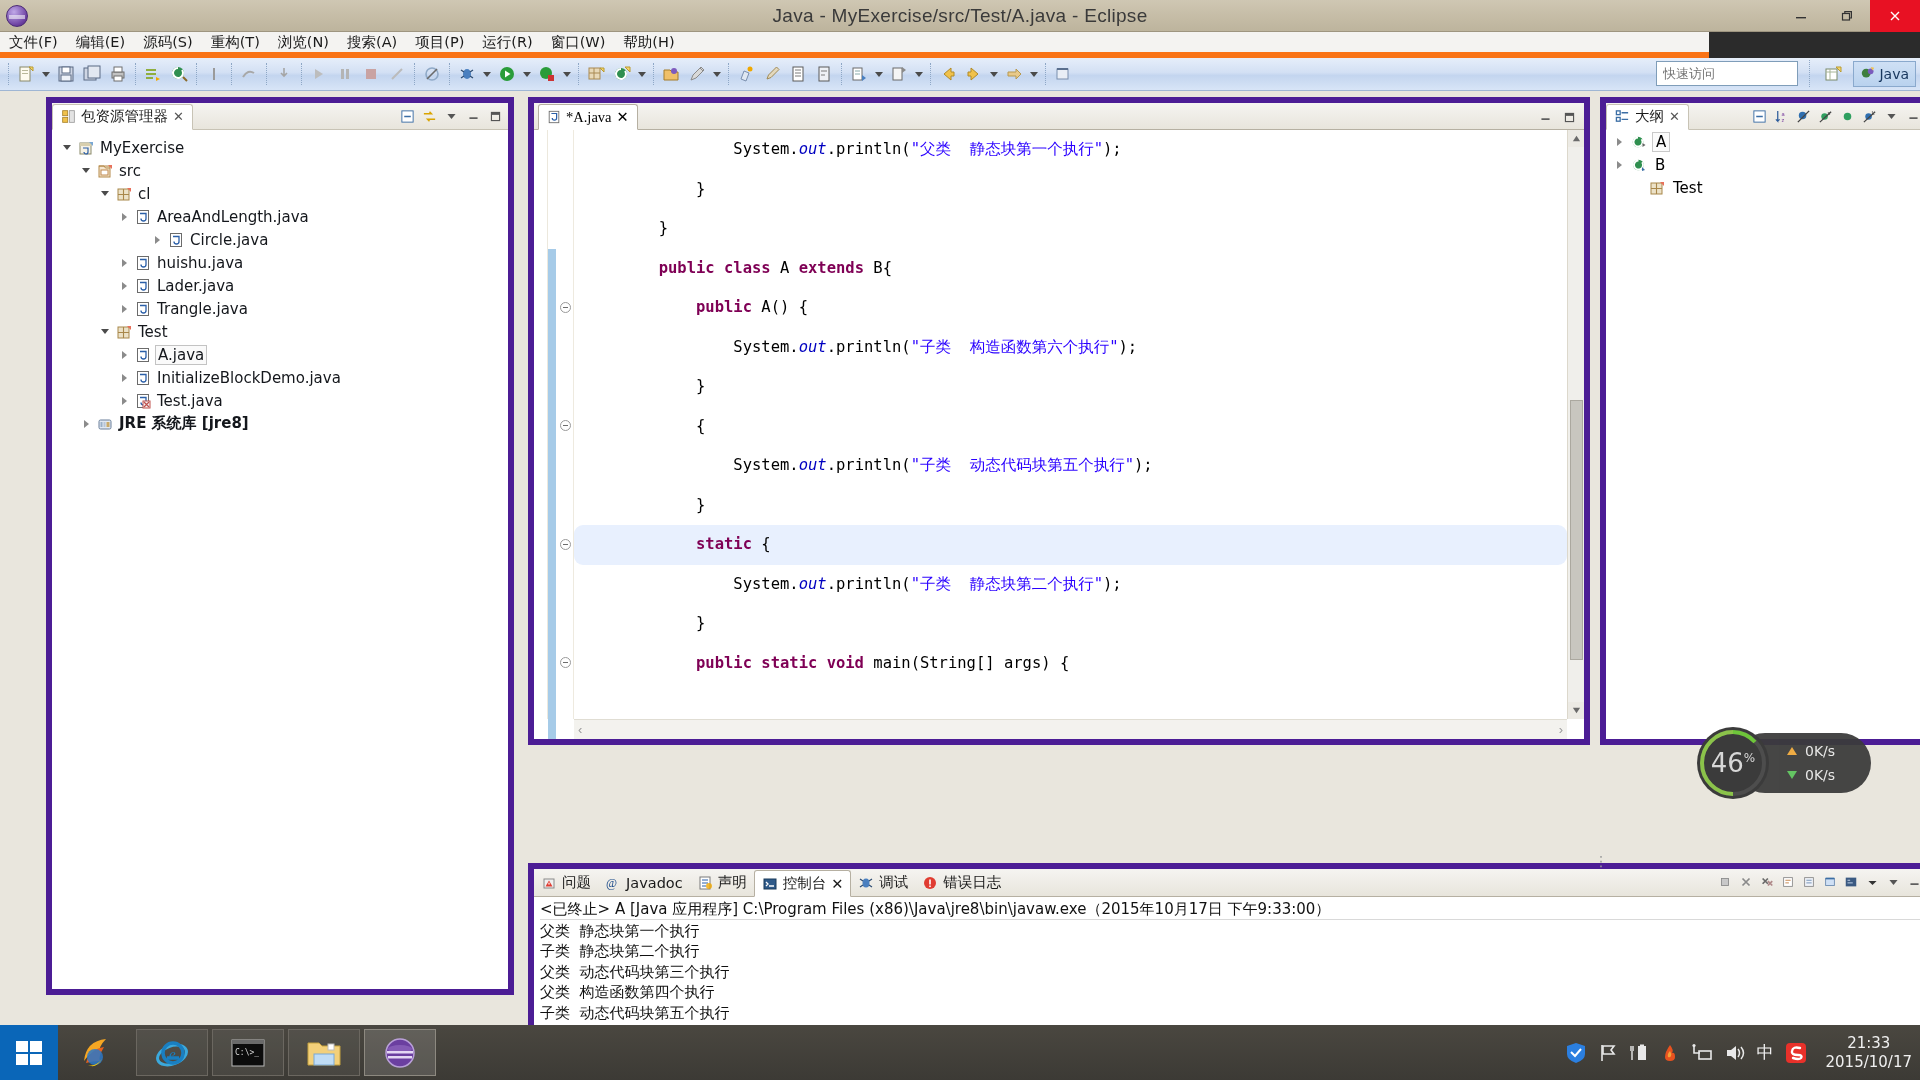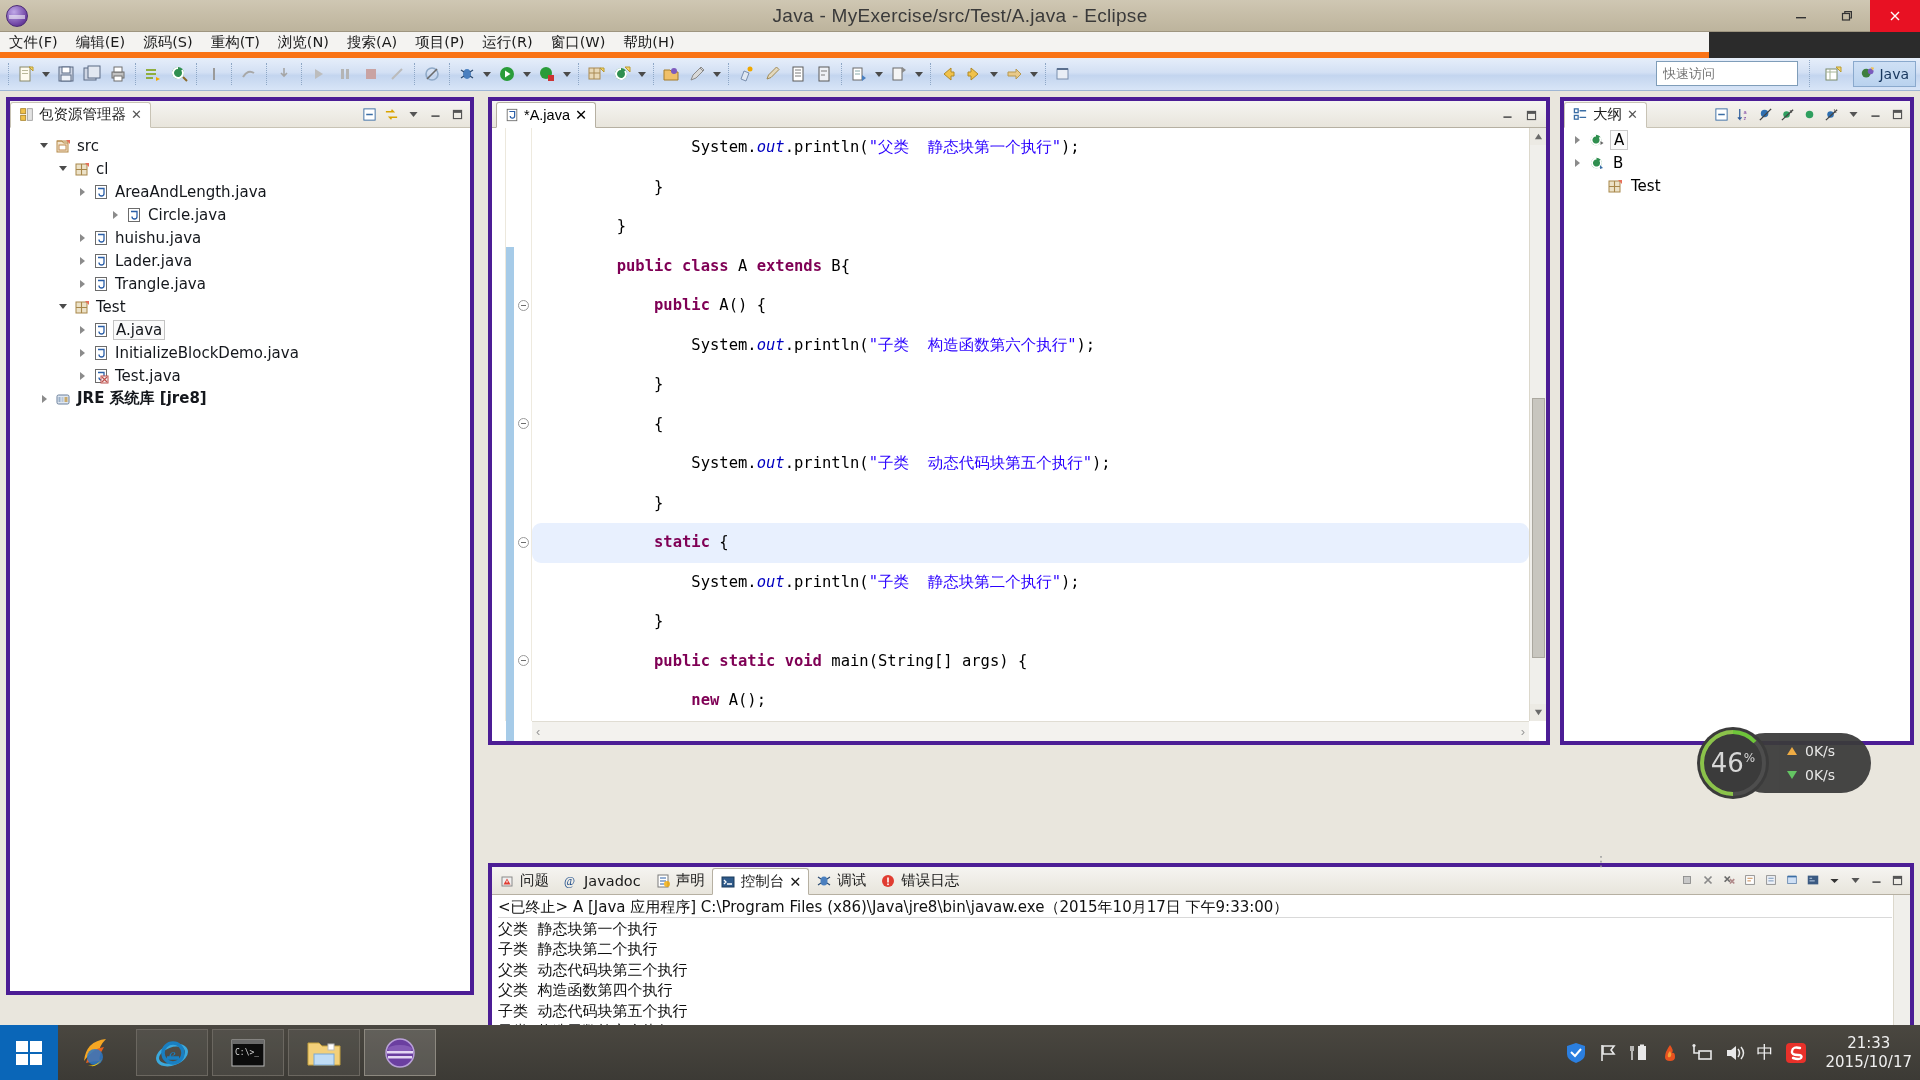--- a/index.html
+++ b/index.html
@@ -89,21 +89,21 @@
     font-family: "DejaVu Sans", sans-serif;
   }
 
   
   .workbench {
     position: absolute; left: 0; top: 91px; width: 1920px; height: 934px;
     background: #e9e6dd;
   }
 
   
-  .panel { position: absolute; background: #fff; border: 4px solid #4c1d95; }
+  .panel { position: absolute; background: #fff; border: 6px solid #4c1d95; margin-left: 40px; }
   .panel-tabbar {
     height: 27px; background: linear-gradient(to bottom,#f5f4f1,#e8e5dc);
     display: flex; align-items: center; position: relative;
     border-bottom: 1px solid #c8c3b5;
   }
   .ptab {
     display: flex; align-items: center; gap: 5px; height: 26px;
     padding: 0 8px; font-size: 14.5px; color: #1a1a1a;
     font-family: "DejaVu Sans", sans-serif;
   }
@@ -136,21 +136,21 @@
   #editor { left: 488px; top: 6px; width: 1062px; height: 648px; }
   .editor-tabbar {
     height: 27px; background: linear-gradient(to bottom,#f5f4f1,#e8e5dc);
     display: flex; align-items: flex-end; position: relative; border-bottom: 1px solid #b6b0a2;
   }
   .etab {
     display: flex; align-items: center; gap: 5px; height: 26px; margin-left: 4px;
     padding: 0 8px; font-size: 14.5px; background: #fff;
     border: 1px solid #b6b0a2; border-bottom: 1px solid #fff;
     border-radius: 3px 3px 0 0; margin-bottom: -1px;
-    font-family: Liberation Sans, sans-serif;
+    font-family: Liberation Serif, serif;
   }
   .editor-min-max { position: absolute; right: 6px; top: 5px; display: flex; gap: 6px; }
 
   .code-area {
     position: absolute; left: 0; top: 27px; right: 0; bottom: 0; background: #fff; overflow: hidden;
   }
   .gutter-annot {
     position: absolute; left: 0; top: 0; width: 14px; bottom: 20px; background: #fff;
     border-right: 1px solid #ece8dd;
   }
@@ -605,20 +605,32 @@
           </div>
           <div class="ptool">
             <svg width="13" height="13" viewBox="0 0 16 16">
                 <rect x="3" y="3" width="10" height="10" fill="none" stroke="#555" stroke-width="1.4"></rect>
                 <rect x="3" y="3" width="10" height="3" fill="#555"></rect>
               </svg>
           </div>
         </div>
       </div>
       <div class="tree" id="pkg-tree">
+          <div class="trow" style="padding-left: 8px;">
+            <span class="twist expanded">
+              <i></i>
+            </span>
+            <svg width="16" height="16" viewBox="0 0 16 16">
+              <rect x="2" y="3" width="11" height="11" fill="#f6f2e6" stroke="#8a8a6a"></rect>
+              <path d="M2 3 h11 v3 H2z" fill="#d8cfae"></path>
+              <path d="M5 8 h5 v4 a2 2 0 0 1 -4 0" fill="none" stroke="#2b5fa8" stroke-width="1.2"></path>
+              <path d="M11 2 l4 0 0 4z" fill="#7aa8d4"></path>
+            </svg>
+            <span class="lbl">MyExercise</span>
+          </div>
           <div class="trow" style="padding-left: 27px;">
             <span class="twist expanded">
               <i></i>
             </span>
             <svg width="16" height="16" viewBox="0 0 16 16">
               <rect x="2" y="3" width="11" height="11" fill="#f4e6cf" stroke="#b58a4a"></rect>
               <path d="M2 3 h5 l1.5 2 H13" fill="none" stroke="#b58a4a"></path>
               <rect x="4" y="7" width="7" height="5" fill="#fff" stroke="#c08a50"></rect>
               <path d="M11 2 l4 0 0 4z" fill="#e8705a"></path>
             </svg>
@@ -798,21 +810,20 @@
             <div class="cl">&nbsp;&nbsp;&nbsp;&nbsp;&nbsp;&nbsp;&nbsp;&nbsp;&nbsp;&nbsp;&nbsp;&nbsp;<span class="kw">public</span><span class="pln"> A() {</span></div>
             <div class="cl">&nbsp;&nbsp;&nbsp;&nbsp;&nbsp;&nbsp;&nbsp;&nbsp;&nbsp;&nbsp;&nbsp;&nbsp;&nbsp;&nbsp;&nbsp;&nbsp;<span class="pln">System.</span><span class="fld">out</span><span class="pln">.println(</span><span class="str">"子类  构造函数第六个执行"</span><span class="pln">);</span></div>
             <div class="cl">&nbsp;&nbsp;&nbsp;&nbsp;&nbsp;&nbsp;&nbsp;&nbsp;&nbsp;&nbsp;&nbsp;&nbsp;<span class="pln">}</span></div>
             <div class="cl">&nbsp;&nbsp;&nbsp;&nbsp;&nbsp;&nbsp;&nbsp;&nbsp;&nbsp;&nbsp;&nbsp;&nbsp;<span class="pln">{</span></div>
             <div class="cl">&nbsp;&nbsp;&nbsp;&nbsp;&nbsp;&nbsp;&nbsp;&nbsp;&nbsp;&nbsp;&nbsp;&nbsp;&nbsp;&nbsp;&nbsp;&nbsp;<span class="pln">System.</span><span class="fld">out</span><span class="pln">.println(</span><span class="str">"子类  动态代码块第五个执行"</span><span class="pln">);</span></div>
             <div class="cl">&nbsp;&nbsp;&nbsp;&nbsp;&nbsp;&nbsp;&nbsp;&nbsp;&nbsp;&nbsp;&nbsp;&nbsp;<span class="pln">}</span></div>
             <div class="cl hl">&nbsp;&nbsp;&nbsp;&nbsp;&nbsp;&nbsp;&nbsp;&nbsp;&nbsp;&nbsp;&nbsp;&nbsp;<span class="kw">static</span><span class="pln"> {</span></div>
             <div class="cl">&nbsp;&nbsp;&nbsp;&nbsp;&nbsp;&nbsp;&nbsp;&nbsp;&nbsp;&nbsp;&nbsp;&nbsp;&nbsp;&nbsp;&nbsp;&nbsp;<span class="pln">System.</span><span class="fld">out</span><span class="pln">.println(</span><span class="str">"子类  静态块第二个执行"</span><span class="pln">);</span></div>
             <div class="cl">&nbsp;&nbsp;&nbsp;&nbsp;&nbsp;&nbsp;&nbsp;&nbsp;&nbsp;&nbsp;&nbsp;&nbsp;<span class="pln">}</span></div>
             <div class="cl">&nbsp;&nbsp;&nbsp;&nbsp;&nbsp;&nbsp;&nbsp;&nbsp;&nbsp;&nbsp;&nbsp;&nbsp;<span class="kw">public static void</span><span class="pln"> main(String[] args) {</span></div>
-            <div class="cl">&nbsp;&nbsp;&nbsp;&nbsp;&nbsp;&nbsp;&nbsp;&nbsp;&nbsp;&nbsp;&nbsp;&nbsp;&nbsp;&nbsp;&nbsp;&nbsp;<span class="kw">new</span><span class="pln"> A();</span></div>
             <div class="cl">&nbsp;&nbsp;&nbsp;&nbsp;&nbsp;&nbsp;&nbsp;&nbsp;&nbsp;&nbsp;&nbsp;&nbsp;</div>
           </div>
         <div class="vscroll">
           <div class="vs-arrow" style="top:0;">
             <svg width="9" height="9" viewBox="0 0 10 10">
                 <path d="M5 2 l4 6 H1z" fill="#6a6a6a"></path>
               </svg>
           </div>
           <div class="thumb" style="top:270px;height:260px;"></div>
           <div class="vs-arrow" style="bottom:0;">

